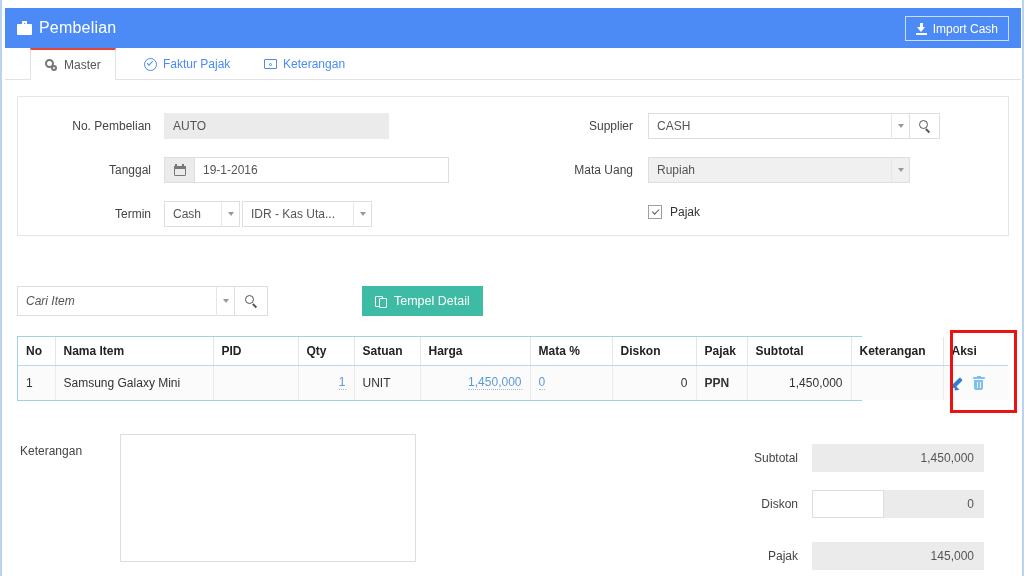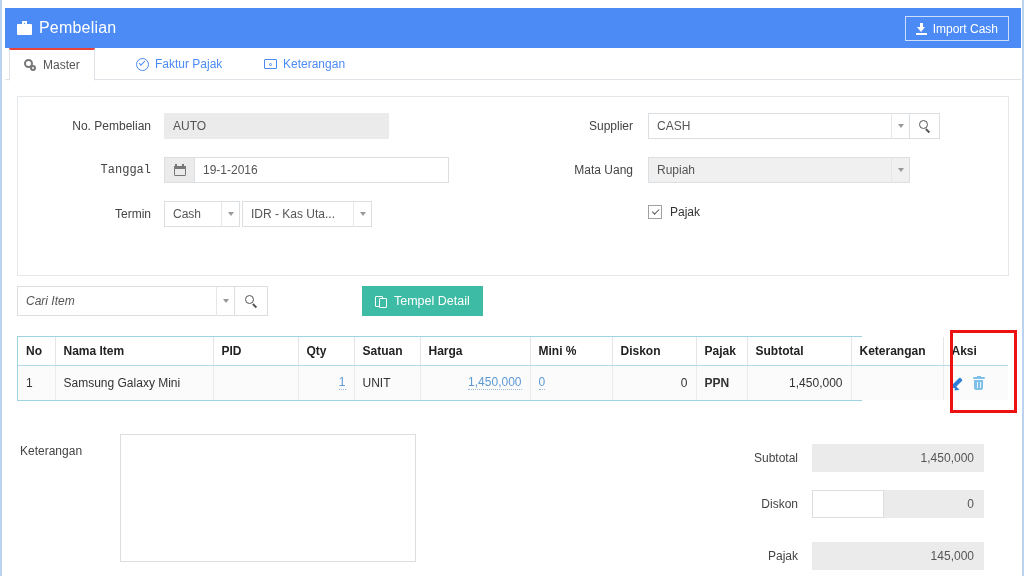--- a/index.html
+++ b/index.html
@@ -77,21 +77,21 @@
   .ic-money .card { position:absolute; left:0; top:1.5px; width:13px; height:10px; border:1.5px solid #4c8bf5; border-radius:1px; }
   .ic-money .dot { position:absolute; left:5px; top:5px; width:3px; height:3px; border:1px solid #4c8bf5; border-radius:50%; }
   
   .ic-truck .body { position:absolute; left:0; top:2px; width:8px; height:7px; background:#4c8bf5; border-radius:1px; }
   .ic-truck .cab { position:absolute; left:7px; top:4px; width:6px; height:5px; background:#4c8bf5; border-radius:1px 2px 1px 1px; }
   .ic-truck .w1 { position:absolute; left:2px; top:8px; width:3.5px; height:3.5px; background:#4c8bf5; border-radius:50%; }
   .ic-truck .w2 { position:absolute; left:8px; top:8px; width:3.5px; height:3.5px; background:#4c8bf5; border-radius:50%; }
 
   
   .formpanel {
-    position: absolute; left: 15px; top: 96px; width: 992px; height: 180px;
+    position: absolute; left: 15px; top: 96px; width: 992px; height: 140px;
     border: 1px solid #e4e7ea; background: #ffffff;
   }
   .frow { position: absolute; display: flex; align-items: center; }
   .flabel { font-size: 12px; color: #444; text-align: right; }
 
   .inp {
     height: 26px; border: 1px solid #dcdfe2; background: #ffffff;
     font-size: 12px; color: #555; padding: 0 8px;
     display: flex; align-items: center;
   }
@@ -237,28 +237,28 @@
       <span class="dl-icon">
         <span class="stem"></span>
           <span class="arr"></span>
           <span class="base"></span>
       </span>
       <span>Import Cash</span>
     </div>
   </div>
 
   <div class="tabstrip">
-    <div class="tab active" style="left:4px;">
+    <div class="tab active" style="left:25px;">
       <span class="ticon ic-gears">
           <span class="g1"></span>
           <span class="g2"></span>
         </span>
       <span>Master</span>
     </div>
-    <div class="tab" style="left:117px;justify-content:space-between;">
+    <div class="tab" style="left:125px;justify-content:space-between;">
       <span class="ticon ic-check">
           <span class="ck"></span>
         </span>
       <span>Faktur Pajak</span>
     </div>
     <div class="tab" style="left:245px;">
       <span class="ticon ic-money">
           <span class="card"></span>
           <span class="dot"></span>
         </span>
@@ -267,21 +267,21 @@
   </div>
 
   <div class="formpanel">
 
     <div class="frow" style="left:0px; top:16px;">
       <div class="flabel" style="width:133px;">No. Pembelian</div>
       <div class="inp readonly" style="width:225px; margin-left:13px;">AUTO</div>
     </div>
 
     <div class="frow" style="left:0px; top:60px;">
-      <div class="flabel" style="width:133px;font-family:Liberation Mono, monospace;">Tanggal</div>
+      <div class="flabel" style="width:133px;">Tanggal</div>
       <div style="display:flex; margin-left:13px;">
         <div class="calbox">
           <span class="cal">
               <span class="fr"></span>
               <span class="bar"></span>
               <span class="p1"></span>
               <span class="p2"></span>
             </span>
         </div>
         <div class="inp" style="width:255px;">19-1-2016</div>
@@ -384,21 +384,21 @@
           <col style="width:65px">
       </colgroup>
       <thead>
         <tr>
           <th>No</th>
           <th>Nama Item</th>
           <th>PID</th>
           <th>Qty</th>
           <th>Satuan</th>
           <th>Harga</th>
-          <th>Mini %</th>
+          <th>Mata %</th>
           <th>Diskon</th>
           <th>Pajak</th>
           <th>Subtotal</th>
           <th>Keterangan</th>
           <th>Aksi</th>
         </tr>
       </thead>
       <tbody>
         <tr>
           <td>1</td>

